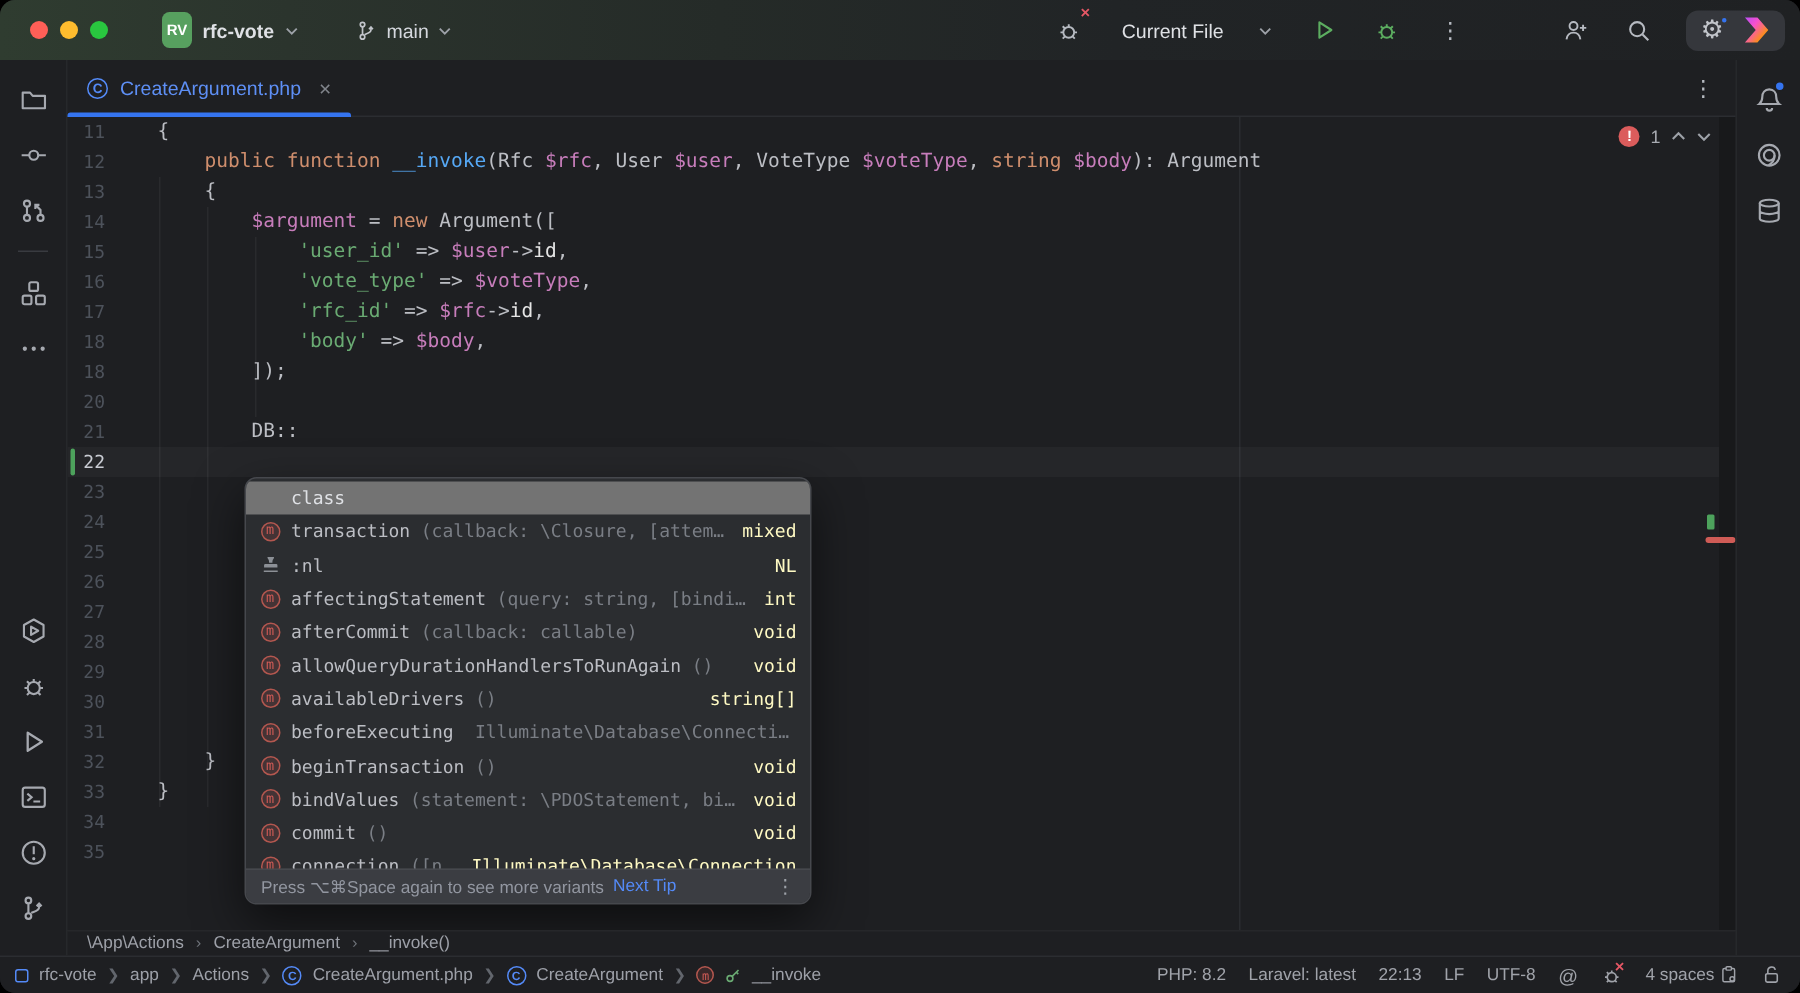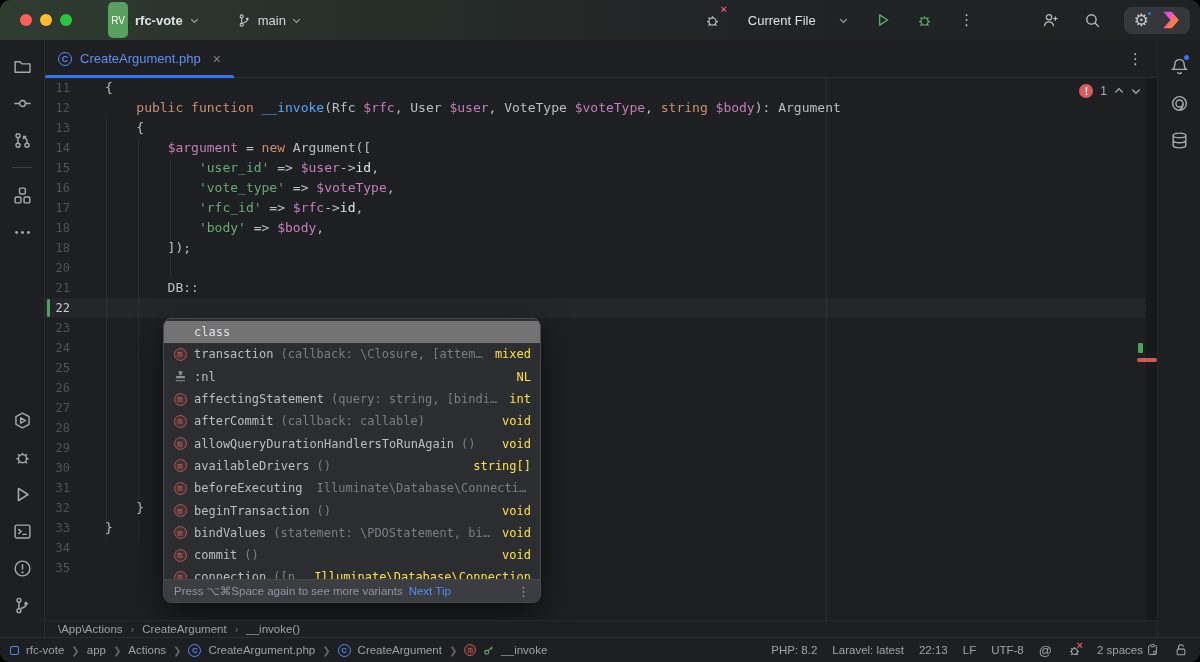--- a/index.html
+++ b/index.html
@@ -6,21 +6,21 @@
   html,body{background:#000}
   body{width:1200px;height:662px;font-family:"Liberation Sans",sans-serif}
   .window{position:relative;width:1200px;height:662px;background:#1E1F22;border-radius:10px;overflow:hidden;color:#BCBEC4}
 
   
   .titlebar{height:40px;display:flex;align-items:center;padding:0 10px 0 20px;
     background:linear-gradient(90deg,#2F3C30 0%,#2B342D 16%,#252B28 40%,#212426 62%,#1F2123 100%)}
   .traffic{display:flex;gap:8px;margin-right:28px}
   .tl{width:12px;height:12px;border-radius:50%}
   .proj{display:flex;align-items:center;gap:7px;padding:4px 8px;border-radius:6px;cursor:default}
-  .proj-badge{width:20px;height:36px;border-radius:5px;background:#57A05F;color:#fff;font-size:10px;font-weight:normal;display:flex;align-items:center;justify-content:center}
+  .proj-badge{width:20px;height:24px;border-radius:5px;background:#57A05F;color:#fff;font-size:10px;font-weight:bold;display:flex;align-items:center;justify-content:center}
   .proj-name{color:#DFE1E5;font-size:13px;font-weight:600}
   .branch{display:flex;align-items:center;gap:6px;margin-left:22px;padding:4px 8px;border-radius:6px;color:#D5D8DE;font-size:13px}
   .tb-right{margin-left:auto;display:flex;align-items:center;gap:16px}
   .tb-ico{display:flex;align-items:center;justify-content:center;width:26px;height:26px;border-radius:6px;position:relative}
   .runcfg{display:flex;align-items:center;gap:23px;color:#DFE1E5;font-size:13px;padding:4px 6px}
   .redx{position:absolute;top:-3px;right:-1px;color:#E55765;font-size:11px;font-weight:bold;line-height:1}
   .tb-pill{display:flex;align-items:center;gap:12px;background:#35373C;border-radius:8px;padding:4px 10px;margin-left:2px}
   .gear-ch{font-size:17px;color:#C2C5CB;line-height:1;position:relative;font-family:"DejaVu Sans",sans-serif}
   .gear-dot{position:absolute;top:-2px;right:-4px;width:7px;height:7px;border-radius:50%;background:#3574F0;border:2px solid #35373C}
   .pslogo{width:19px;height:19px;background:linear-gradient(130deg,#A64DFF 0%,#F750CC 38%,#FB8D1A 72%,#FFE24A 100%);
@@ -68,21 +68,21 @@
   .popup{position:absolute;left:118px;top:240px;width:378px;background:#2B2D30;border:1px solid #46484D;border-radius:8px;
     box-shadow:0 12px 32px rgba(0,0,0,.55);z-index:6;overflow:hidden}
   .pp-list{height:260px;overflow:hidden;padding-top:2px}
   .pp-row{height:22.3px;display:flex;align-items:center;gap:7px;padding:0 9px;font-size:12px;font-family:"DejaVu Sans Mono",monospace}
   .pp-row.selected{background:#737373}
   .pp-ico{width:14px;height:14px;flex:none;display:flex;align-items:center;justify-content:center}
   .mico{width:13px;height:13px;border-radius:50%;border:1px solid #B3574F;background:rgba(199,84,80,.16);color:#D express#D05B56;font-size:9px;display:flex;align-items:center;justify-content:center;color:#D05B56;font-family:"DejaVu Sans Mono",monospace}
   .pp-name{color:#BCBEC4;white-space:pre}
   .pp-row.selected .pp-name{color:#DFE1E5}
   .pp-sig{color:#7A7E85;white-space:pre;overflow:hidden;text-overflow:clip}
-  .pp-type{margin-left:auto;color:#fde047;white-space:pre;flex:none}
+  .pp-type{margin-left:auto;color:#fef9c3;white-space:pre;flex:none}
   .pp-footer{height:23px;background:#3B3D42;border-top:1px solid #46484D;display:flex;align-items:center;padding:0 10px;
     font-size:11.5px;color:#9296A0;font-family:"Liberation Sans",sans-serif;gap:6px}
   .pp-link{color:#548AF7}
   .pp-kebab{margin-left:auto;color:#9DA1A8;font-size:13px;font-family:"DejaVu Sans",sans-serif}
 
   
   .crumbs{height:17px;flex:none;display:flex;align-items:center;gap:8px;padding-left:13px;font-size:11.5px;color:#9DA0A8;border-top:1px solid rgba(255,255,255,.04)}
   .crumb-sep{color:#6F737A;font-size:11px}
 
   
@@ -506,21 +506,21 @@
       <span class="sb-item">UTF-8</span>
       <span class="at-ico">@</span>
       <span class="sb-bug">
         <svg width="15" height="15" viewBox="0 0 16 16" fill="none" stroke="#A0A3AA" stroke-width="1.2">
             <circle cx="8" cy="9" r="3.2"></circle>
             <path d="M8 5.8V4.2M5.8 6.7L4.5 5.4M4.9 9H3.2M5.8 11.3l-1.3 1.3M10.2 11.3l1.3 1.3M11.1 9h1.7"></path>
           </svg>
         <span class="redx">×</span>
       </span>
       <span class="sb-item">
-        <span>2 spaces</span>
+        <span>4 spaces</span>
         <svg width="13" height="14" viewBox="0 0 16 16" fill="none" stroke="#A0A3AA" stroke-width="1.2">
             <rect x="3.2" y="2.6" width="9.6" height="11" rx="1.2"></rect>
             <rect x="5.8" y="1.2" width="4.4" height="2.8" rx=".8" fill="#1E1F22"></rect>
             <circle cx="10.8" cy="11.2" r="1.8"></circle>
           </svg>
       </span>
       <svg width="14" height="14" viewBox="0 0 16 16" fill="none" stroke="#A0A3AA" stroke-width="1.2">
           <path d="M5.2 7V4.9a2.9 2.9 0 015.7-.8"></path>
           <rect x="3.6" y="7" width="8.8" height="6.4" rx="1.2"></rect>
         </svg>

